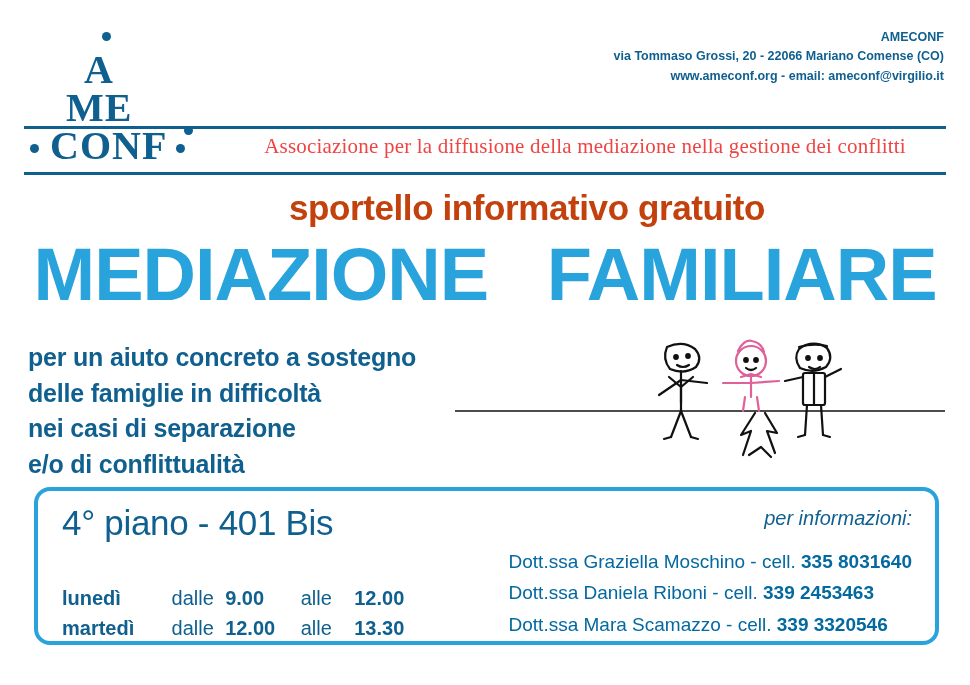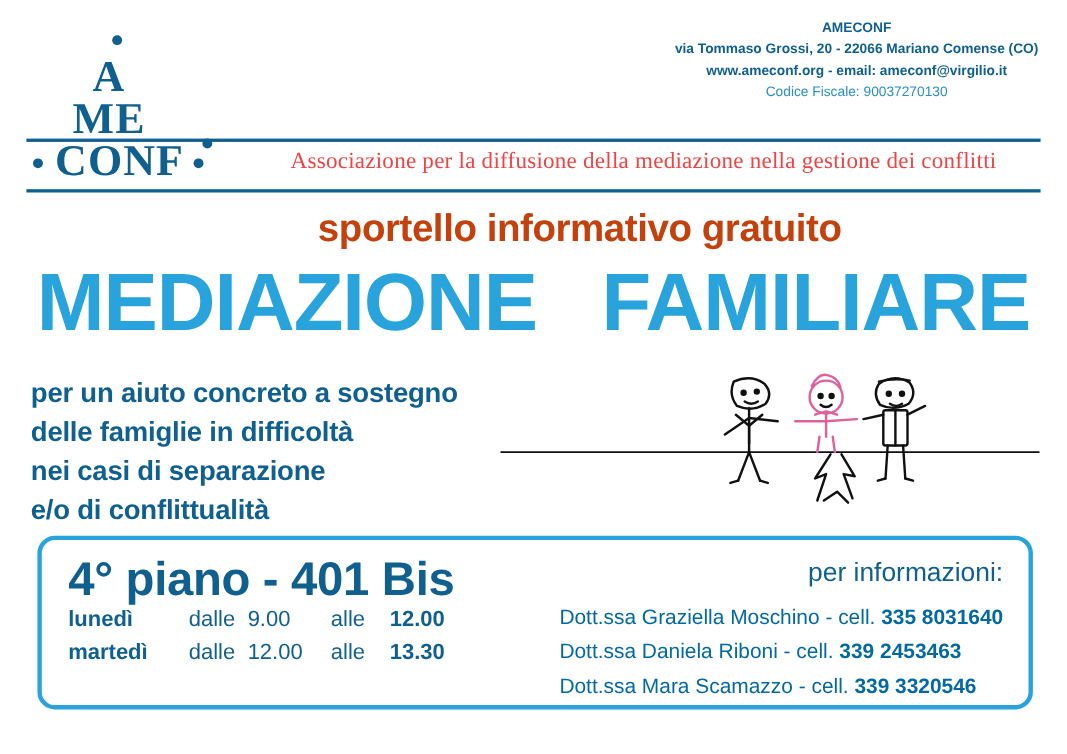--- a/index.html
+++ b/index.html
@@ -61,22 +61,22 @@
     height: 9px;
   }
   .dot-a { left: 78px; top: 10px; }
   .dot-b { left: 160px; top: 104px; }
   .dot-c { left: 6px;  top: 122px; }
   .dot-d { left: 152px; top: 122px; }
 
   .contact-block {
     position: absolute;
     right: 26px;
-    top: 16px;
-    text-align: center;
+    top: 28px;
+    text-align: right;
     color: #0f5f8f;
     font-size: 12.5px;
     font-weight: bold;
     line-height: 1.55;
   }
   .contact-block .cf {
     font-weight: normal;
     color: #2b8fc4;
   }
 
@@ -164,22 +164,22 @@
     width: 905px;
     height: 158px;
     border: 4px solid #29a3dc;
     border-radius: 16px;
     box-sizing: border-box;
   }
   .floor {
     position: absolute;
     left: 62px;
     top: 503px;
-    font-size: 43px;
-    font-weight: bold;
+    font-size: 35px;
+    font-weight: normal;
     color: #0f5f8f;
     letter-spacing: -0.3px;
   }
   .hours {
     position: absolute;
     left: 62px;
     top: 548px;
     font-size: 20px;
     color: #0f5f8f;
   }
@@ -189,40 +189,42 @@
     white-space: nowrap;
   }
   .hours-row .day {
     display: inline-block;
     width: 104px;
     font-weight: bold;
   }
   .hours-row .t {
     display: inline-block;
     width: 70px;
-    font-weight: normal;
+    font-weight: bold;
     text-align: left;
+    margin-top: 35px;
   }
   .hours-row .t2 {
     display: inline-block;
     font-weight: bold;
   }
   .hours-row .w2 {
     display: inline-block;
     width: 48px;
     font-weight: normal;
   }
 
   .info-head {
     position: absolute;
     right: 58px;
     top: 507px;
-    font-size: 24px;
+    font-size: 20px;
     color: #0f5f8f;
     text-align: left;
+    font-style: italic;
   }
   .contacts {
     position: absolute;
     right: 58px;
     top: 546px;
     text-align: left;
     font-size: 19px;
     color: #0369a1;
     line-height: 1.65;
   }
@@ -242,21 +244,20 @@
     <span class="dot dot-d"></span>
     <div class="logo-text logo-line1">A</div>
     <div class="logo-text logo-line2">ME</div>
     <div class="logo-text logo-line3">CONF</div>
   </div>
 
   <div class="contact-block">
     <div>AMECONF</div>
     <div>via Tommaso Grossi, 20 - 22066 Mariano Comense (CO)</div>
     <div>www.ameconf.org - email: ameconf@virgilio.it</div>
-    <div class="cf">Codice Fiscale: 90037270130</div>
   </div>
 
   <div class="rule rule-top"></div>
   <div class="tagline">Associazione per la diffusione della mediazione nella gestione dei conflitti</div>
   <div class="rule rule-bottom"></div>
 
   <div class="subtitle">sportello informativo gratuito</div>
   <div class="maintitle">MEDIAZIONE   FAMILIARE</div>
 
   <div class="bodycopy">

